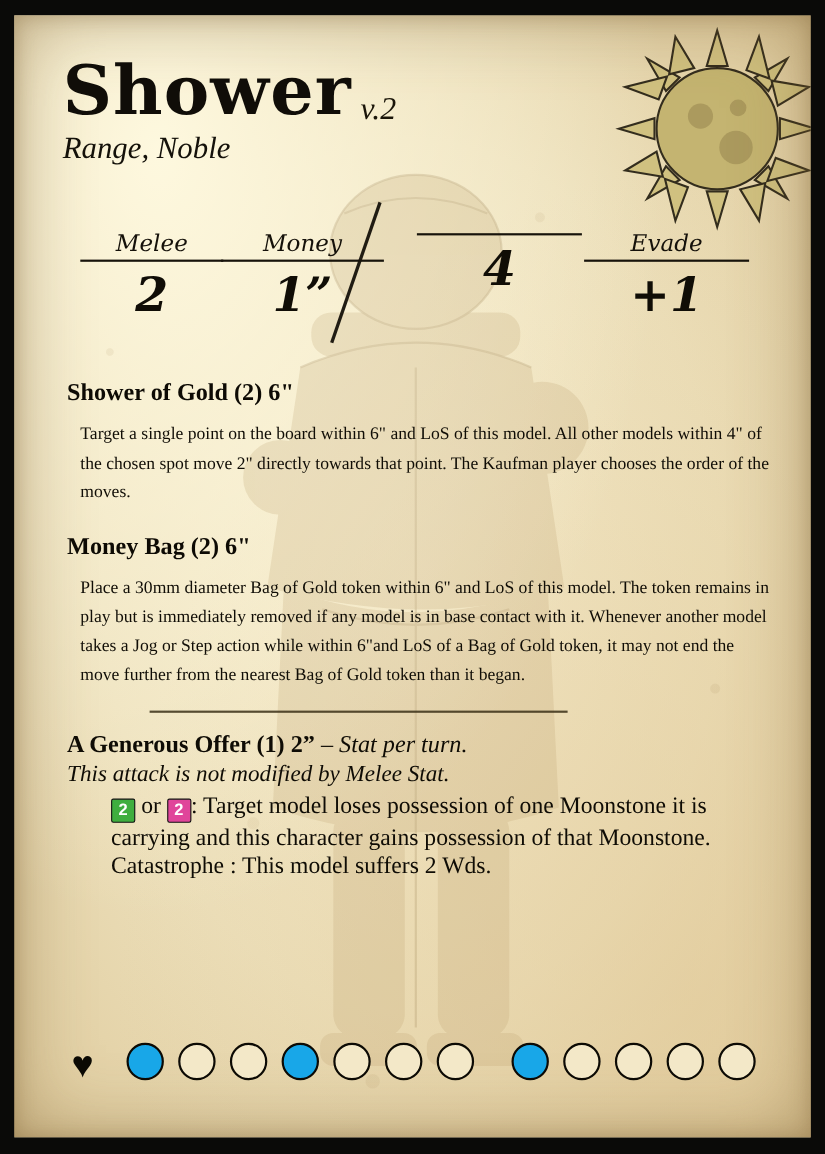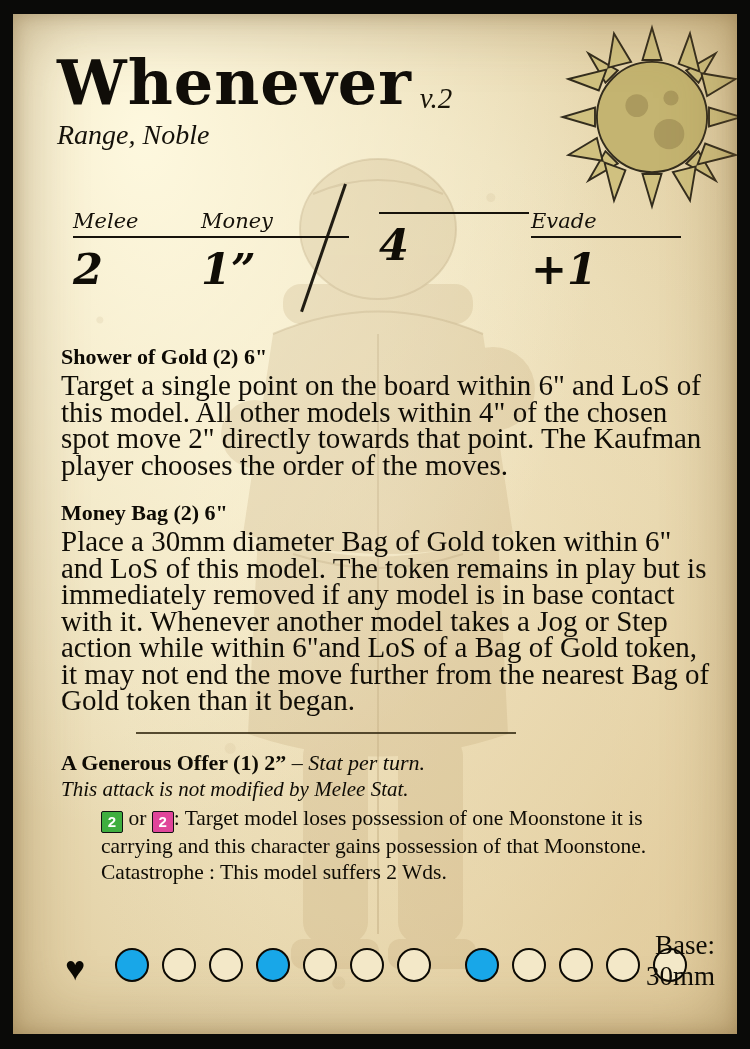--- a/index.html
+++ b/index.html
@@ -57,21 +57,21 @@
     display:inline-block;
   }
   .ver{font-size:29px;font-style:italic;color:#1a1509;margin-left:8px;vertical-align:-4px;}
   .subtitle{
     font-size:28px;font-style:italic;color:#14110a;margin-top:4px;
     font-family:"Liberation Serif", serif;
   }
 
   
   .stats{position:absolute;left:48px;top:195px;width:640px;height:120px;}
-  .stat{position:absolute;text-align:left;}
+  .stat{position:absolute;text-align:center;}
   .stat .lbl{
     font-size:21px;font-style:italic;color:#15110a;
     font-family:"DejaVu Serif", serif;
   }
   .stat .rule{height:2px;background:#17130b;margin-top:3px;}
   .stat .val{
     font-size:43px;color:#100d06;margin-top:6px;
     font-family:"DejaVu Serif", serif;font-weight:bold;font-style:italic;
   }
   .slash{
@@ -80,21 +80,21 @@
   }
 
   
   .body{position:absolute;left:48px;top:330px;width:655px;color:#0f0c05;}
   .ab{margin-bottom:16px;}
   .ab h3{
     margin:0 0 2px 0;font-size:22px;font-weight:bold;
     font-family:"Liberation Serif", serif;color:#0d0a04;
   }
   .ab p{
-    margin:0;font-size:29px;line-height:26.5px;
+    margin:12px;font-size:16px;line-height:26.5px;
     font-family:"Liberation Serif", serif;color:#100d06;
   }
   .divider{
     width:380px;height:2px;background:#3a2f16;margin:18px auto 16px 75px;opacity:.85;
   }
   .sig{
     position:absolute;left:48px;top:900px;font-size:27px;color:#0f0c05;
     font-family:"Liberation Serif", serif;
   }
   .sig em{font-style:italic;font-weight:bold;}
@@ -181,21 +181,21 @@
         <circle cx="84" cy="88" r="12" fill="#a8975a" stroke="none"></circle>
         <circle cx="118" cy="118" r="16" fill="#a8975a" stroke="none"></circle>
         <circle cx="120" cy="80" r="8" fill="#a8975a" stroke="none"></circle>
       </g>
     </svg>
 
     <div class="grain"></div>
     <div class="edgeshade"></div>
 
     <div class="hdr">
-      <span class="name">Whenever</span><span class="ver">v.2</span>
+      <span class="name">Shower</span><span class="ver">v.2</span>
       <div class="subtitle">Range,  Noble</div>
     </div>
 
     <div class="stats">
       <div class="stat" style="left:12px;top:0;width:130px;">
         <div class="lbl">Melee</div>
         <div class="rule"></div>
         <div class="val">2</div>
       </div>
       <div class="stat" style="left:140px;top:0;width:148px;">
@@ -252,20 +252,16 @@
         <span class="pip filled"></span>
         <span class="pip"></span>
         <span class="pip"></span>
         <span class="pip gap"></span>
         <span class="pip filled"></span>
         <span class="pip"></span>
         <span class="pip"></span>
         <span class="pip"></span>
         <span class="pip"></span>
       </div>
-      <div class="base">
-        <div>Base:</div>
-        <div>30mm</div>
-      </div>
     </div>
 
   </div>
 </div>
 
 </body></html>

